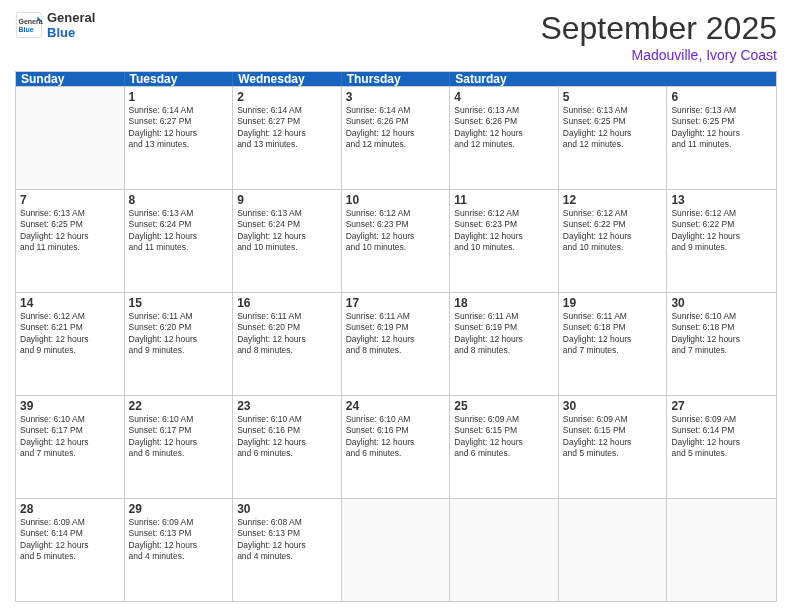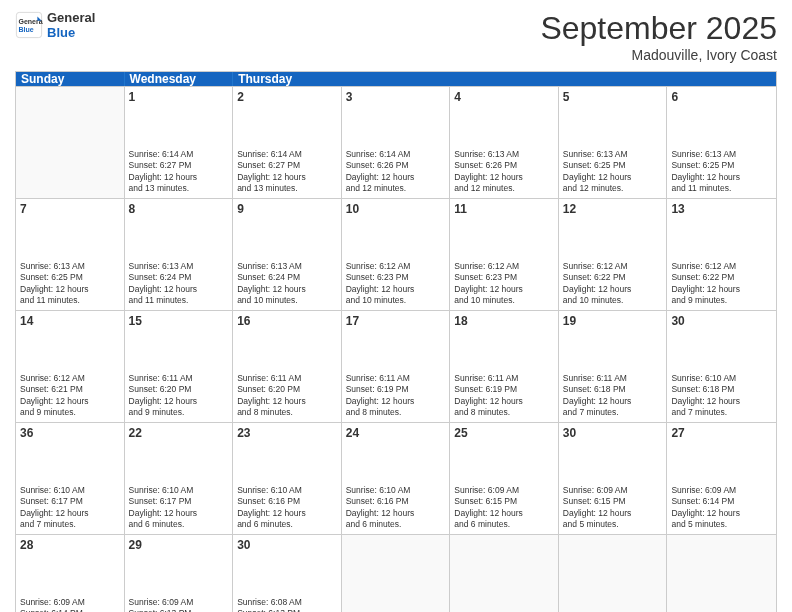--- a/index.html
+++ b/index.html
@@ -36,21 +36,21 @@
     .title-block {
       text-align: right;
     }
     .month-title {
       font-size: 32px;
       font-weight: normal;
       color: #333;
     }
     .location {
       font-size: 14px;
-      color: #404040;
+      color: #6d28d9;
       text-align: right;
     }
     .calendar {
       flex: 1;
       display: flex;
       flex-direction: column;
       border: 1px solid #ccc;
     }
     .cal-header {
       display: grid;
@@ -88,21 +88,20 @@
     .day-num {
       font-size: 12px;
       font-weight: bold;
       color: #333;
       margin-bottom: 1px;
     }
     .day-info {
       font-size: 8.5px;
       color: #333;
       line-height: 1.35;
-      margin-top: 44px;
     }
   </style>
 </head>
 <body>
 
 <div class="page">
   <div class="header">
     <div class="logo">
       <svg class="logo-icon" viewBox="0 0 40 40">
         <rect x="2" y="2" width="36" height="36" rx="4" fill="#fff" stroke="#ccc" stroke-width="1"></rect>
@@ -117,22 +116,24 @@
     </div>
     <div class="title-block">
       <div class="month-title">September 2025</div>
       <div class="location">Madouville, Ivory Coast</div>
     </div>
   </div>
 
   <div class="calendar">
     <div class="cal-header" id="cal-header">
         <div class="cal-header-cell">Sunday</div>
+        <div class="cal-header-cell">Tuesday</div>
         <div class="cal-header-cell">Wednesday</div>
         <div class="cal-header-cell">Thursday</div>
+        <div class="cal-header-cell">Saturday</div>
       </div>
     <div class="cal-body" id="cal-body">
         <div class="cal-row">
           <div class="cal-cell empty"></div>
           <div class="cal-cell">
             <div class="day-num">1</div>
             <div class="day-info" style="white-space: pre-line;">Sunrise: 6:14 AM
 Sunset: 6:27 PM
 Daylight: 12 hours
 and 13 minutes.</div>
@@ -270,21 +271,21 @@
           <div class="cal-cell">
             <div class="day-num">30</div>
             <div class="day-info" style="white-space: pre-line;">Sunrise: 6:10 AM
 Sunset: 6:18 PM
 Daylight: 12 hours
 and 7 minutes.</div>
           </div>
         </div>
         <div class="cal-row">
           <div class="cal-cell">
-            <div class="day-num">36</div>
+            <div class="day-num">39</div>
             <div class="day-info" style="white-space: pre-line;">Sunrise: 6:10 AM
 Sunset: 6:17 PM
 Daylight: 12 hours
 and 7 minutes.</div>
           </div>
           <div class="cal-cell">
             <div class="day-num">22</div>
             <div class="day-info" style="white-space: pre-line;">Sunrise: 6:10 AM
 Sunset: 6:17 PM
 Daylight: 12 hours

